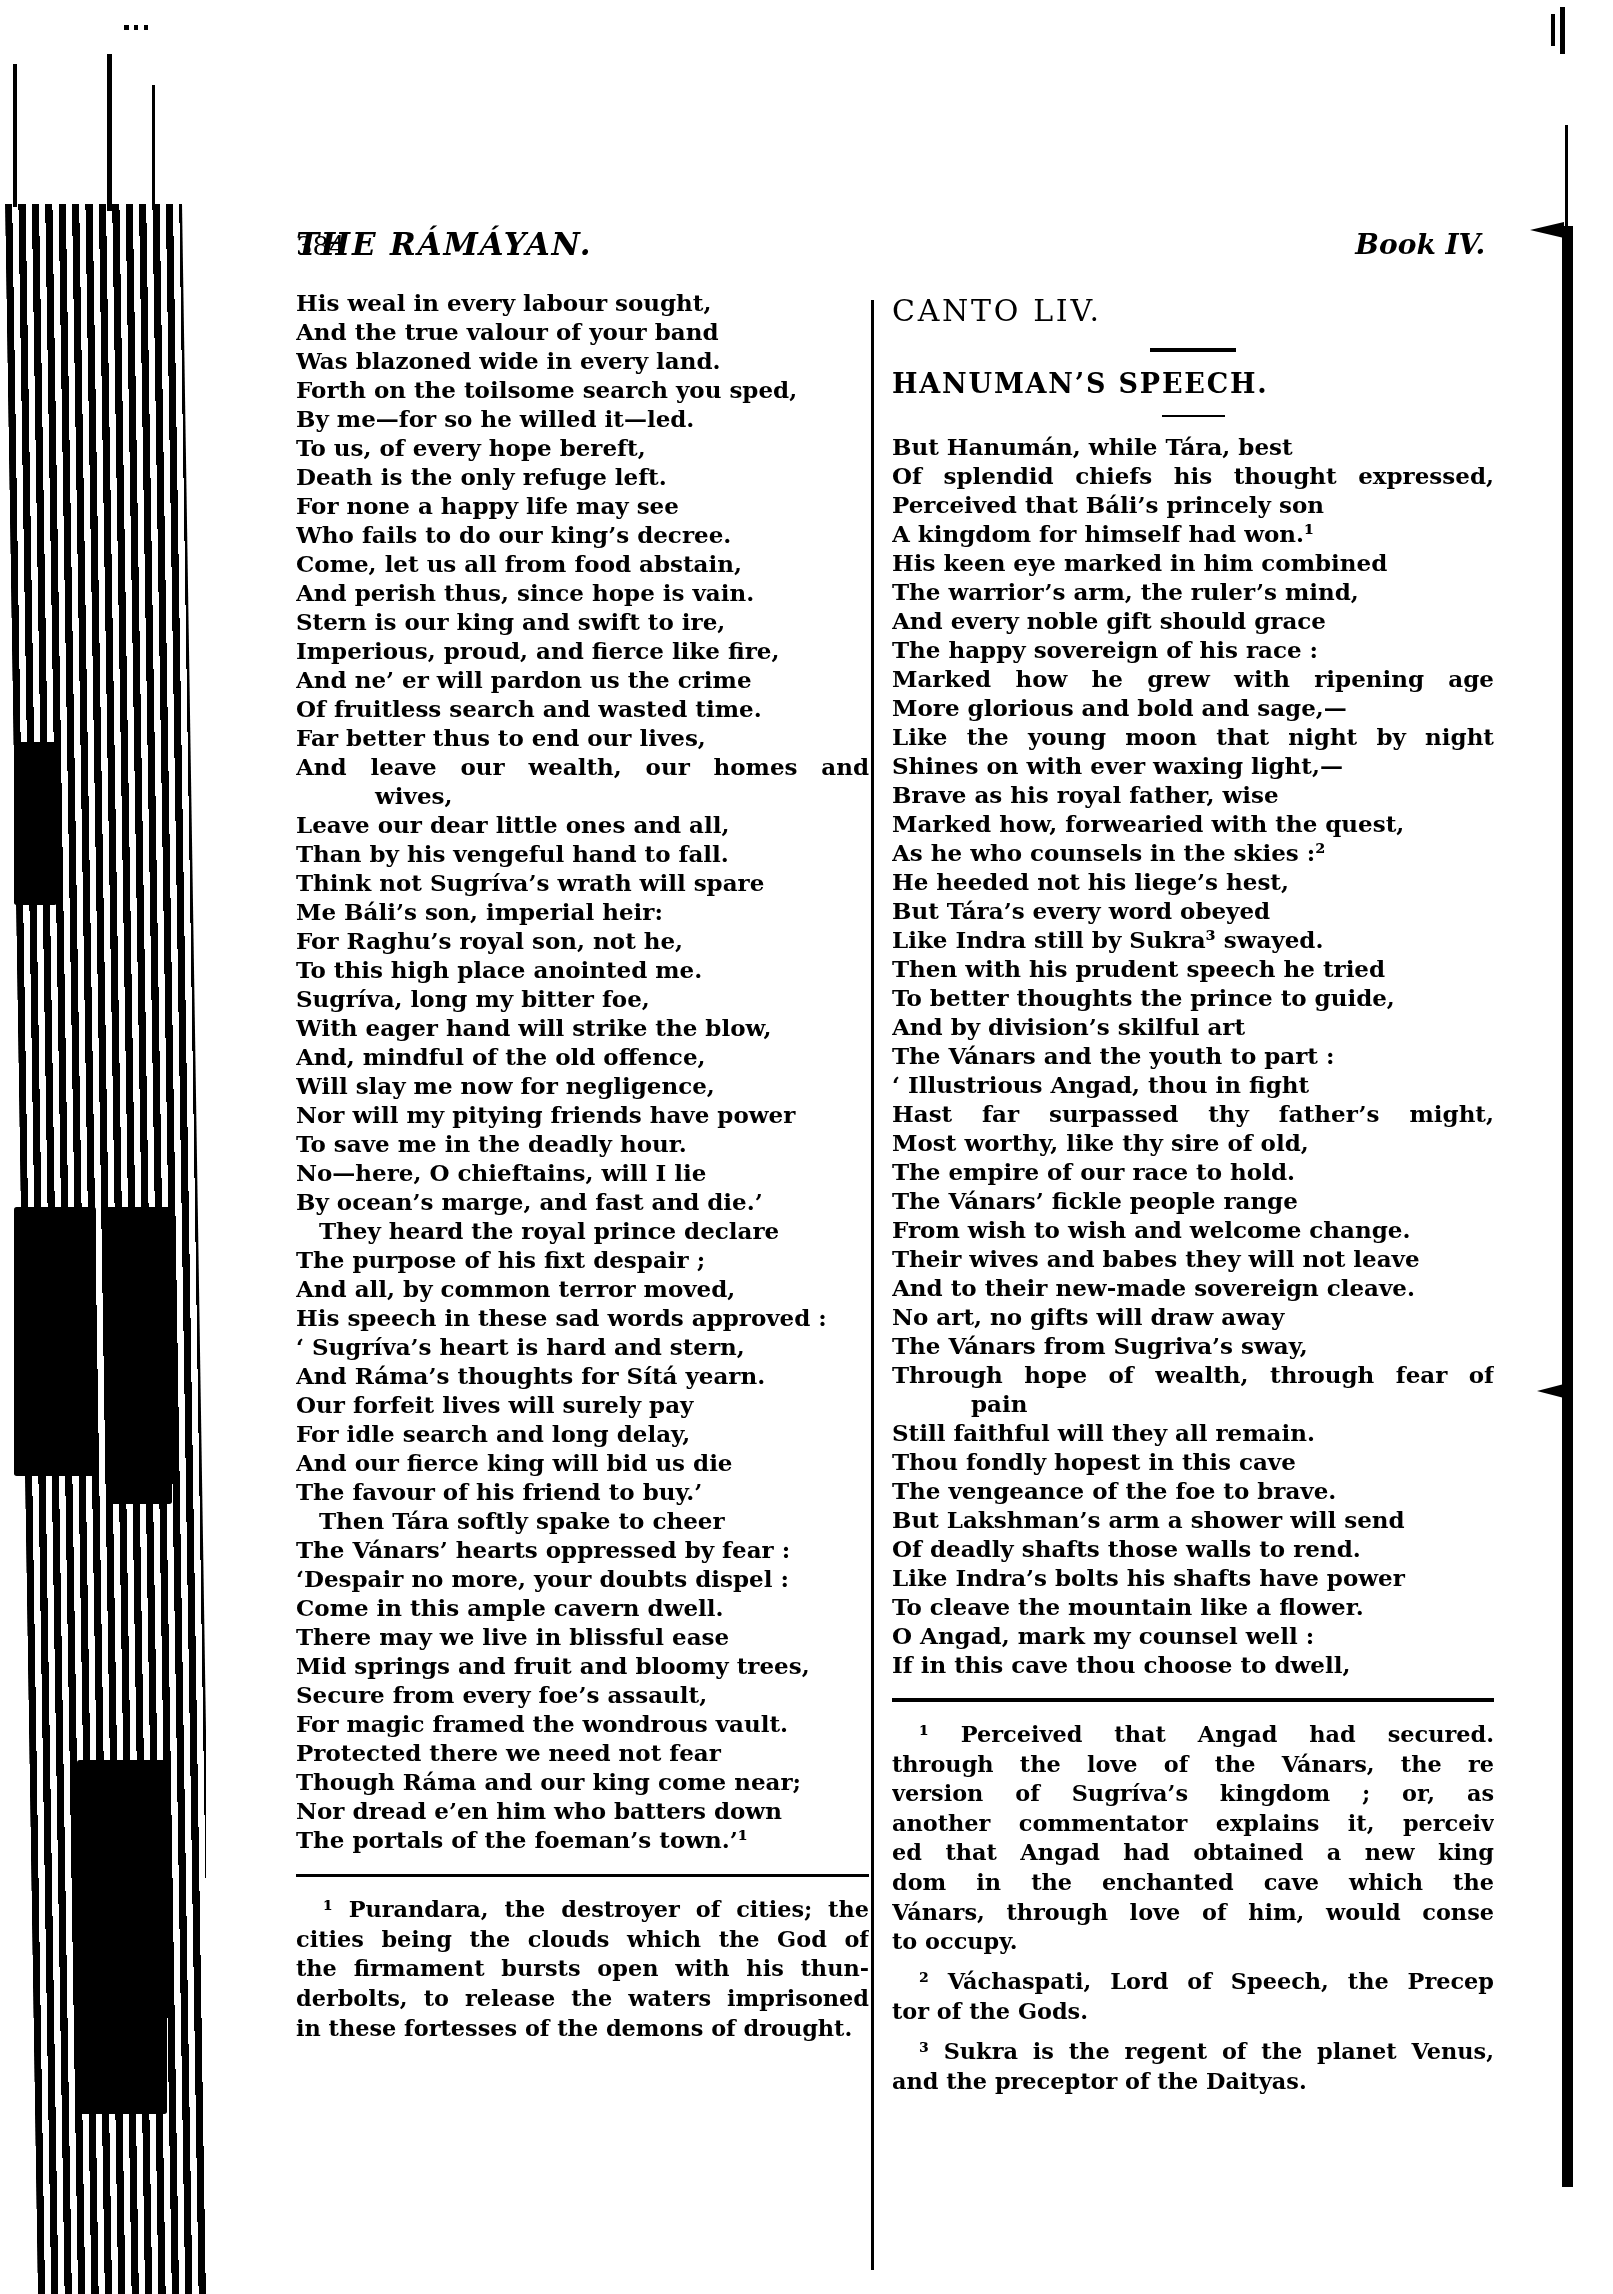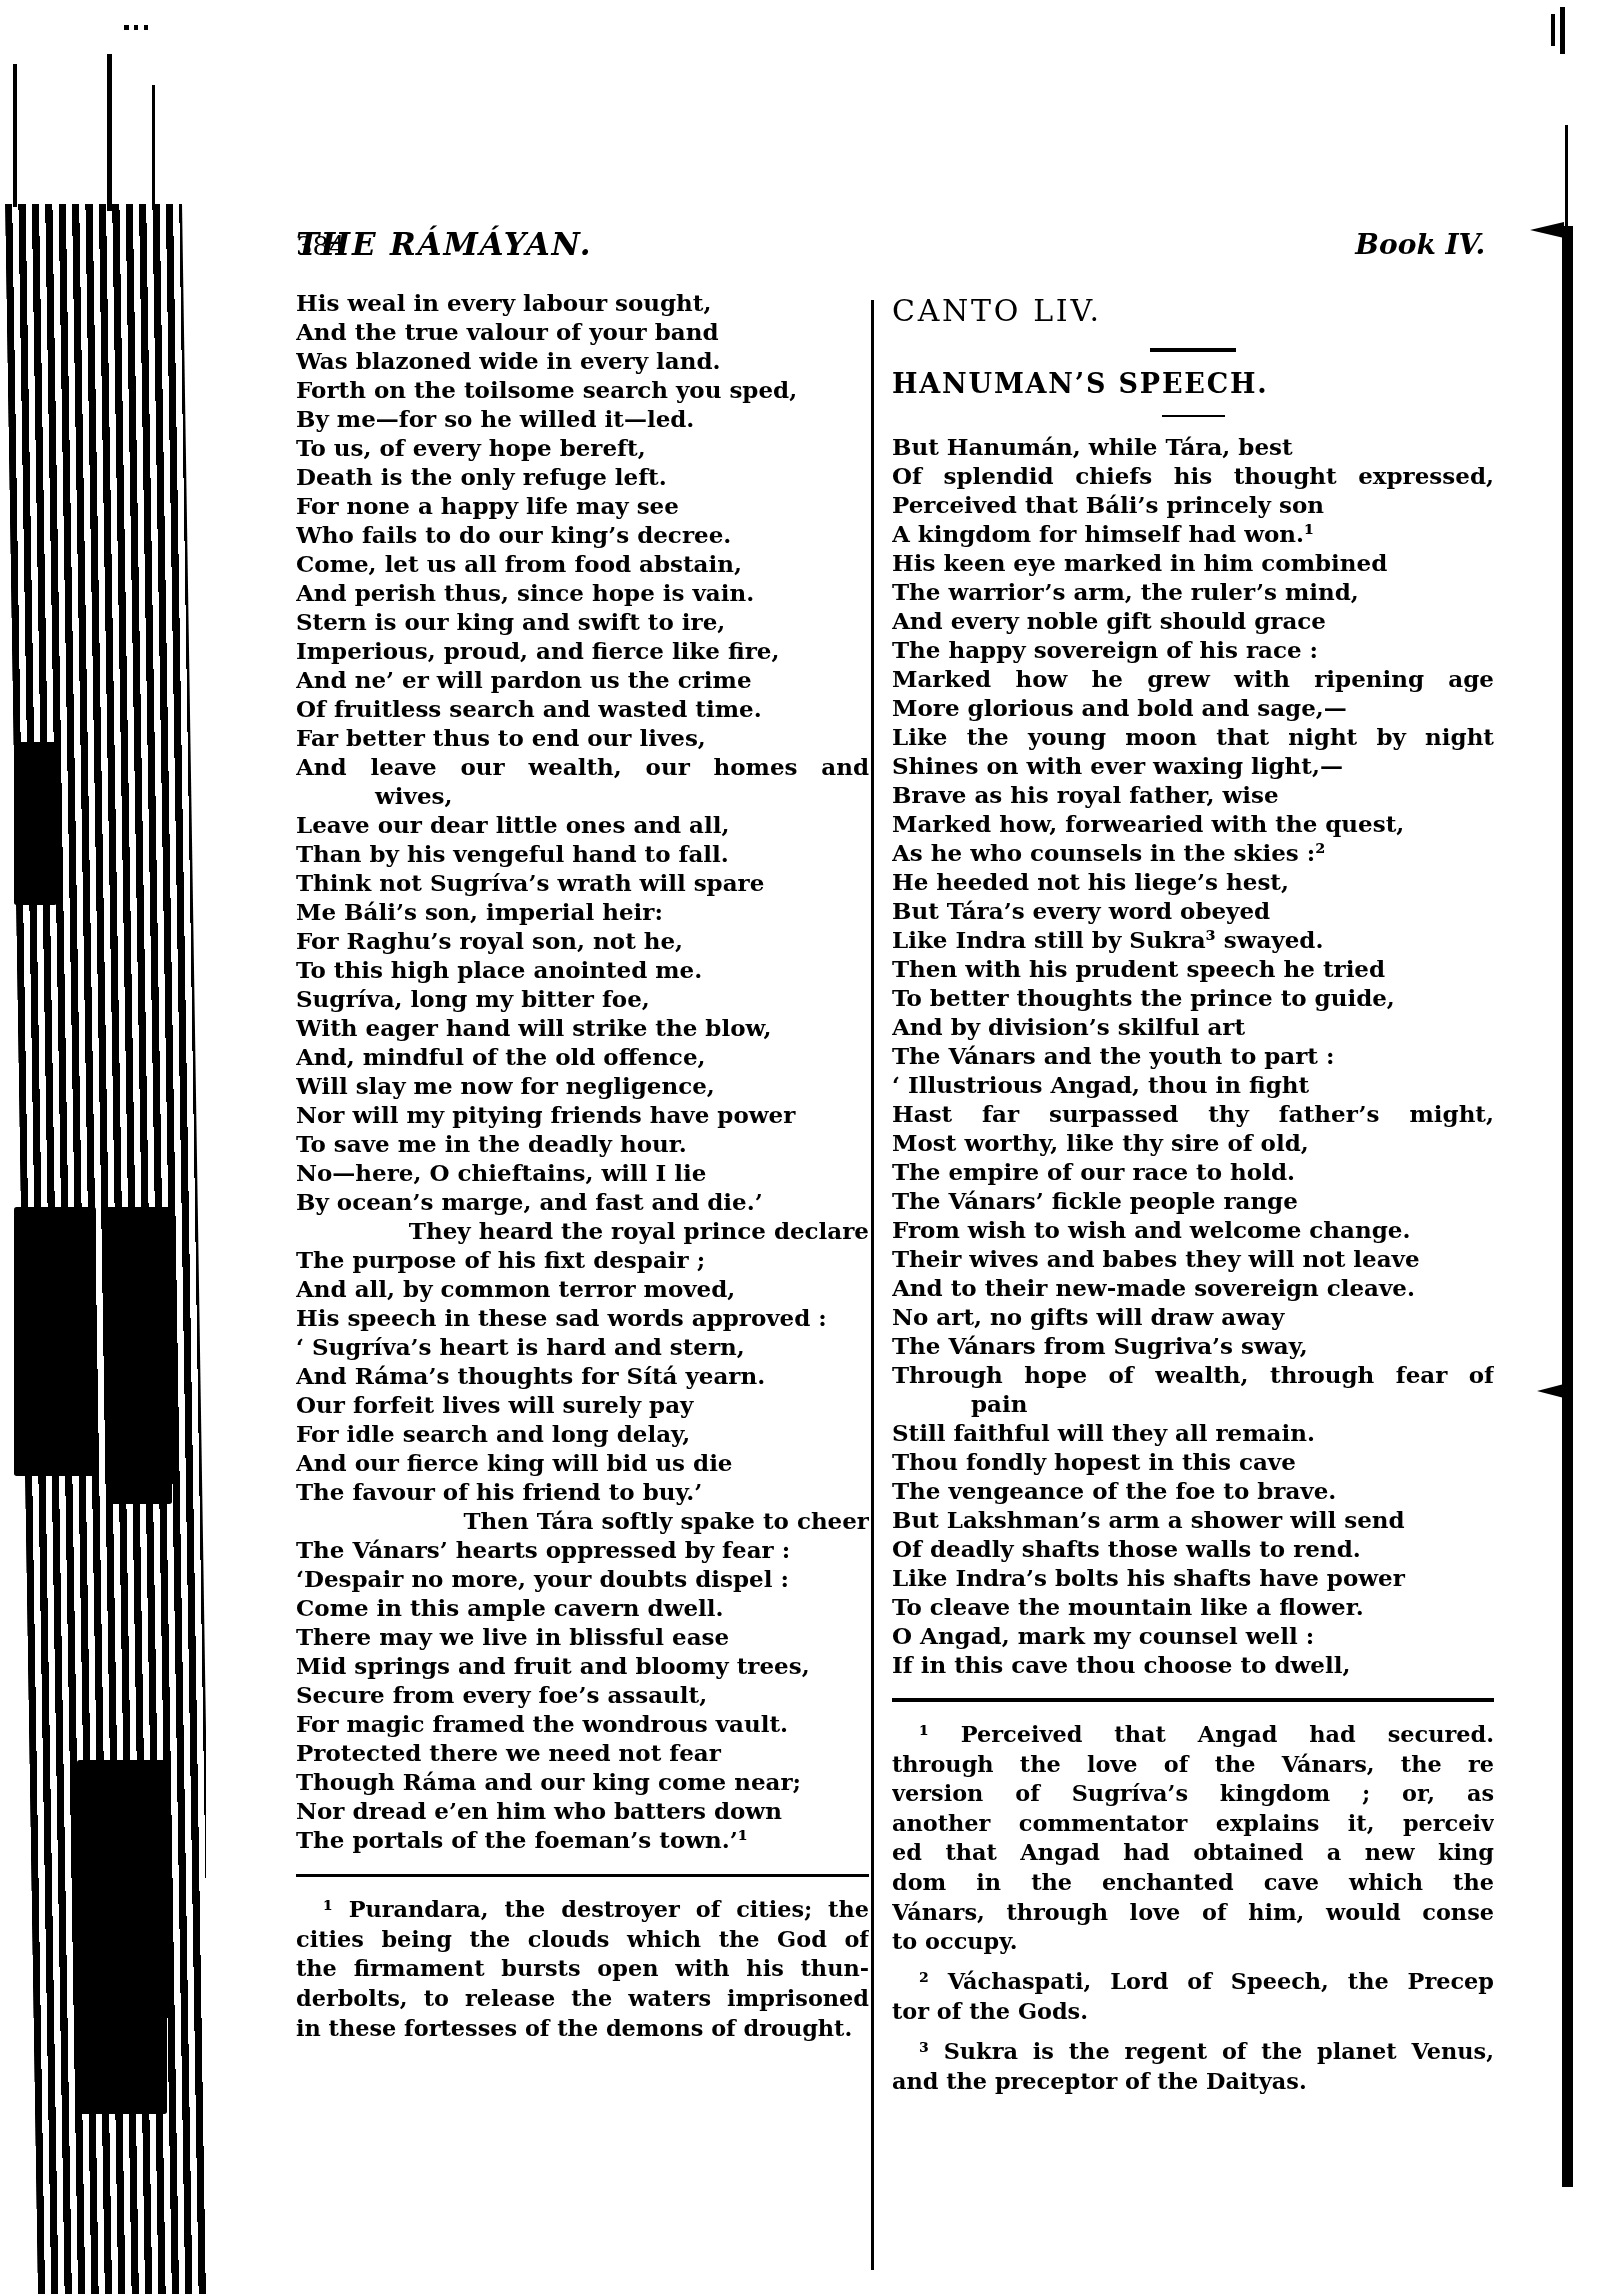--- a/index.html
+++ b/index.html
@@ -29,21 +29,21 @@
                  font-size:31px;font-weight:bold;font-style:italic;letter-spacing:1.8px;}
   .book-label{position:absolute;right:1.8px;top:1.8px;font-size:28px;font-weight:bold;font-style:italic;}
 
   
   .col{position:absolute;top:288px;overflow:hidden;}
   .col-left{left:296px;width:573px;}
   .col-right{left:892px;width:602px;}
   .divider{position:absolute;left:871px;top:300px;width:2.7px;height:1970px;background:#000;}
 
   .pline{font-size:23px;font-weight:bold;line-height:29px;white-space:nowrap;}
-  .pline.ind1{padding-left:23px;text-align:right;}
+  .pline.ind1{padding-left:23px;}
   .pline.ind2{padding-left:79px;}
   .pline.just{white-space:normal;text-align:justify;text-align-last:justify;}
 
   .canto-heading{text-align:left;font-size:30px;letter-spacing:2.7px;margin-top:5.4px;}
   .heading-rule{width:86px;height:3.6px;background:#000;margin:19.7px auto 16px auto;}
   .speech-heading{text-align:left;font-size:27px;font-weight:bold;letter-spacing:1.8px;}
   .heading-rule2{width:63px;height:2.7px;background:#000;margin:16px auto 14.3px auto;}
 
   .fn-rule{height:3.6px;background:#000;margin:19.7px 0 18px 0;}
   .footnote{margin:0 0 10.7px 0;}

